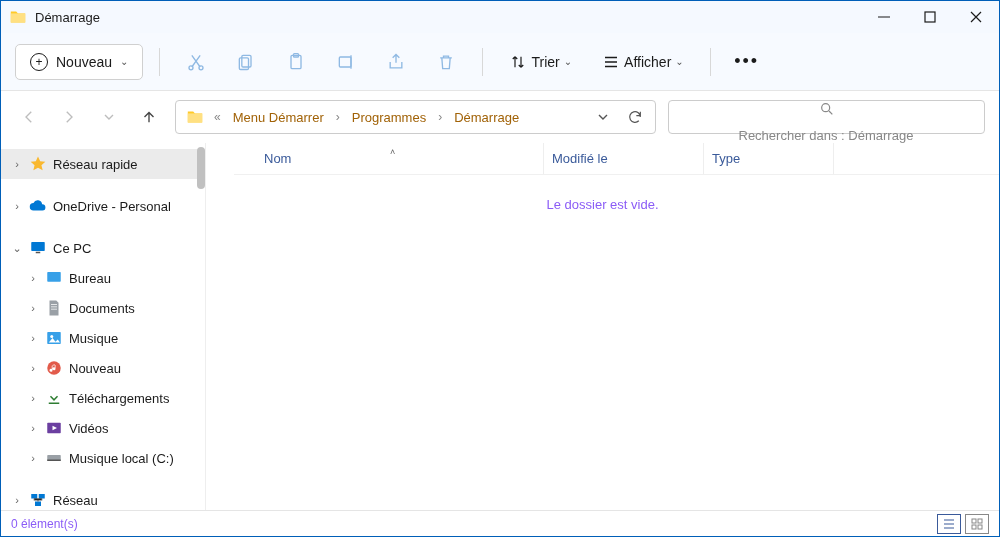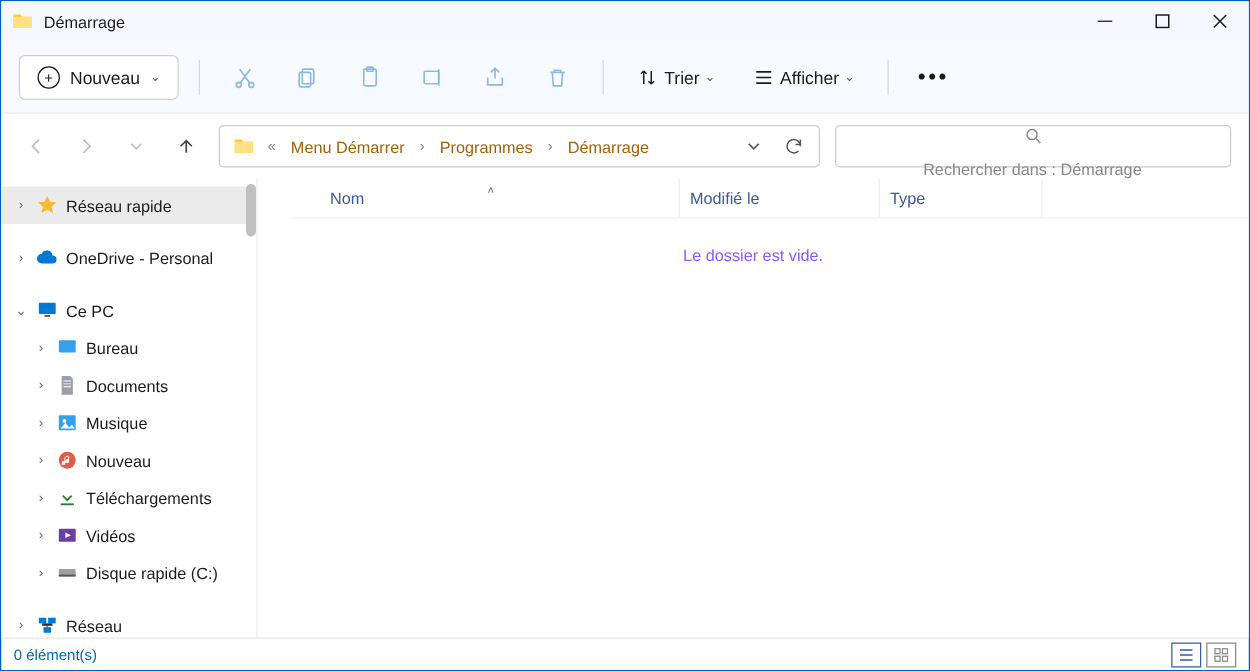--- a/index.html
+++ b/index.html
@@ -120,21 +120,21 @@
   .col.name .sort-ind{ font-size:9px; color:#666; margin-left:6px;}
   .col.mod  { width: 160px; padding-left:8px;}
   .col.type { width: 130px; padding-left:8px;}
   .col.size { width: 100px; padding-left:8px; border-right:none;}
   .empty-msg { text-align:center; color:#8b5cf6; margin-top: 22px;}
 
   
   .statusbar {
     height: 26px; border-top:1px solid #e5e5e5;
     display:flex; align-items:center; padding: 0 10px;
-    font-size:12px; color:#0369a1;
+    font-size:12px; color:#8b5cf6;
   }
   .statusbar .flex{flex:1;}
   .view-toggle { width:24px; height:20px; border:1.2px solid #3a5a9a; display:flex; align-items:center; justify-content:center; margin-left:4px;}
   .view-toggle.inactive{ border-color:#888; color:#888;}
 
   svg { display:block; }
 </style>
 </head>
 <body>
 
@@ -388,21 +388,21 @@
       <span>Vidéos</span>
     </div>
     <div class="tree-row depth1">
       <span class="tchev">›</span>
       <span class="tree-icon">
         <svg viewBox="0 0 24 24" width="18" height="18">
             <rect x="3" y="8" width="18" height="8" rx="1" fill="#9aa0a6"></rect>
             <rect x="3" y="14" width="18" height="2" fill="#555"></rect>
           </svg>
       </span>
-      <span>Disque rapide (C:)</span>
+      <span>Musique local (C:)</span>
     </div>
 
     <div class="tree-row spacer"></div>
 
     <div class="tree-row">
       <span class="tchev">›</span>
       <span class="tree-icon">
         <svg viewBox="0 0 24 24" width="18" height="18">
             <rect x="3" y="4" width="8" height="6" fill="#0078d4"></rect>
             <rect x="13" y="4" width="8" height="6" fill="#0078d4"></rect>

